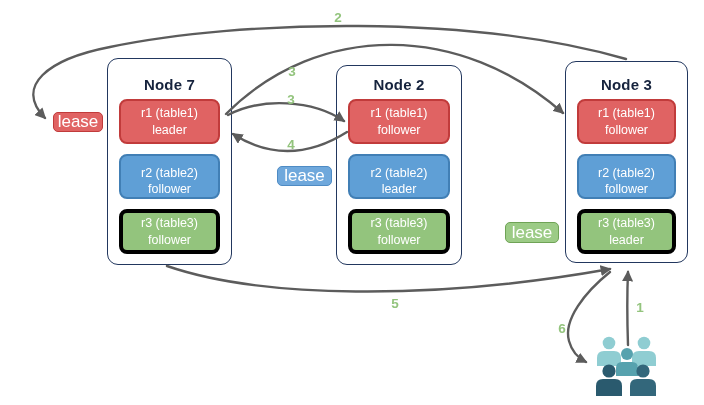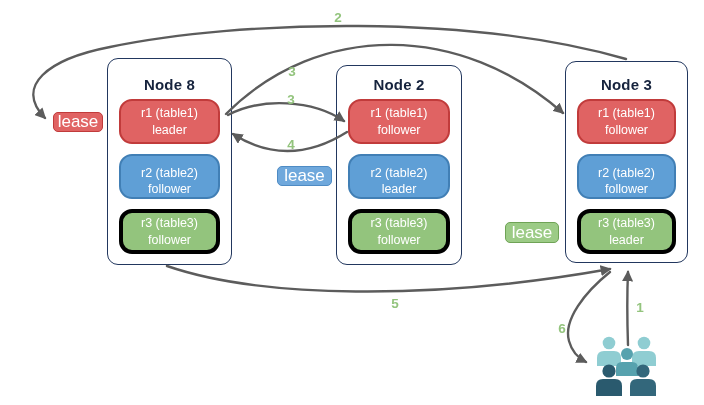--- a/index.html
+++ b/index.html
@@ -9,21 +9,21 @@
   }
   .node{
     position:absolute;background:#ffffff;border:1.6px solid #22375e;
     border-radius:11px;box-sizing:border-box;z-index:2;
   }
   .node-title{
     position:absolute;left:0;width:100%;text-align:center;
     font-size:15px;font-weight:bold;color:#16233d;letter-spacing:.2px;
   }
   .replica{
-    position:absolute;left:11px;right:11px;height:45px;border-radius:13px;
+    position:absolute;left:11px;right:11px;height:45px;border-radius:8px;
     box-sizing:border-box;display:flex;flex-direction:column;
     align-items:center;justify-content:center;color:#ffffff;
     font-size:12.5px;line-height:1.3;text-align:center;
   }
   .red{background:#e06363;border:2px solid #c13b3b;}
   .blue{background:#5f9fd6;border:2px solid #417fb5;justify-content:flex-end;}
   .green{background:#93c47d;border:4px solid #000000;}
   .lease{
     position:absolute;z-index:4;border-radius:5px;box-sizing:border-box;
     color:#ffffff;font-size:17px;text-align:center;display:flex;
@@ -75,21 +75,21 @@
         <path d="M596,396 V386 Q596,379 603,379 H615 Q622,379 622,386 V396 Z"></path>
       </g>
       <g fill="#33677b">
         <circle cx="643" cy="371" r="6.6"></circle>
         <path d="M630,396 V386 Q630,379 637,379 H649 Q656,379 656,386 V396 Z"></path>
       </g>
     </g>
   </svg>
 
   <div class="node" style="left:107px;top:58px;width:125px;height:207px;">
-    <div class="node-title" style="top:17px;">Node 8</div>
+    <div class="node-title" style="top:17px;">Node 7</div>
     <div class="replica red" style="top:40px;">
       <span>r1 (table1)</span>
       <span>leader</span>
     </div>
     <div class="replica blue" style="top:95px;">
       <span>r2 (table2)</span>
       <span>follower</span>
     </div>
     <div class="replica green" style="top:150px;">
       <span>r3 (table3)</span>

